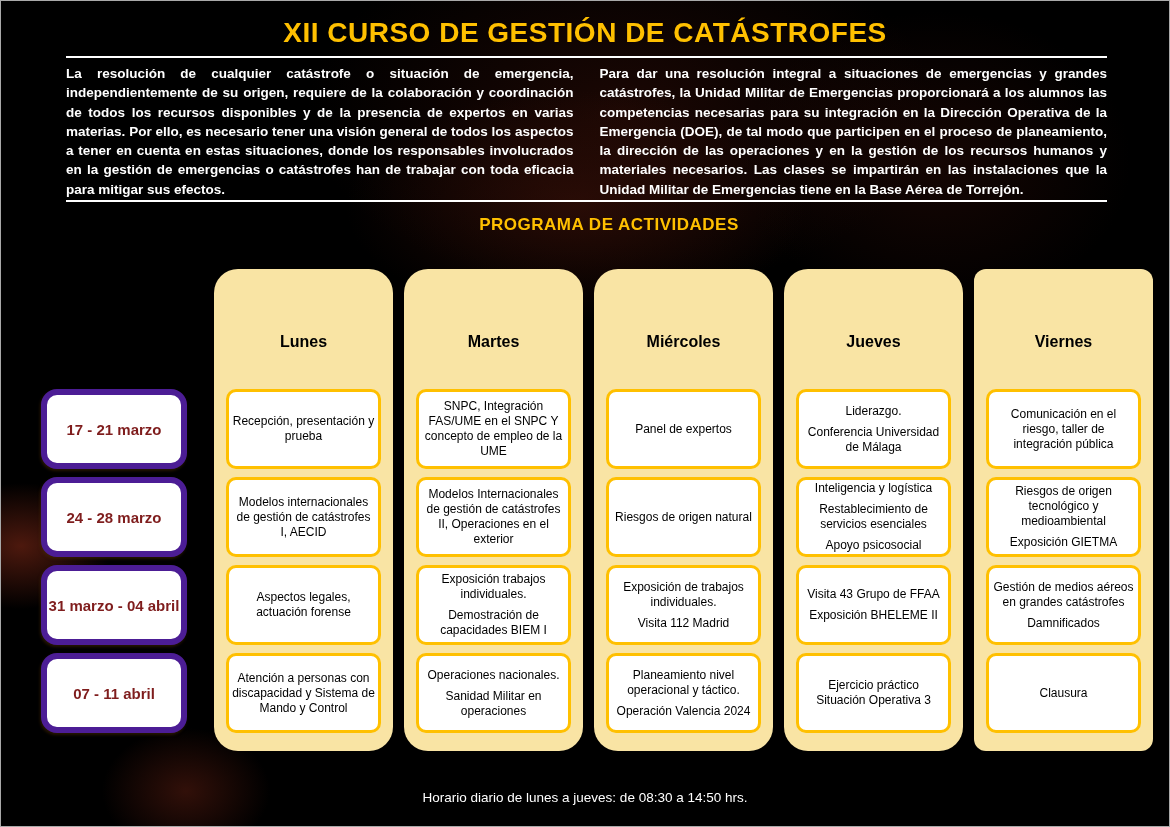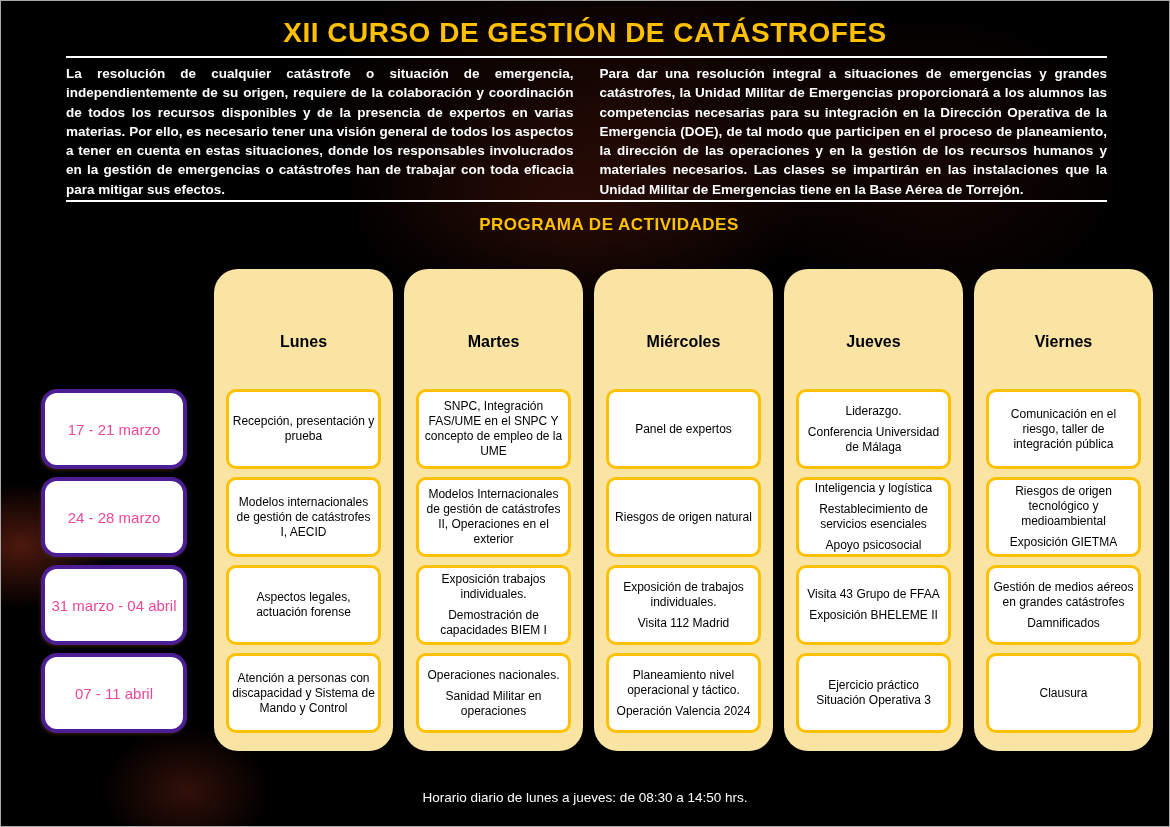--- a/index.html
+++ b/index.html
@@ -54,32 +54,32 @@
   .schedule{
     position:absolute;top:268px;left:40px;
     display:flex;align-items:flex-start;
   }
   .date-rail{
     width:146px;margin-top:120px;margin-right:27px;
     display:flex;flex-direction:column;gap:8px;
   }
   .date-label{
     height:80px;box-sizing:border-box;
-    background:#fff;border:4px solid #4c1d95;border-radius:16px;
+    background:#fff;border:6px solid #4c1d95;border-radius:16px;
     box-shadow:-1px 2px 3px rgba(70,40,0,.55);
     display:flex;align-items:center;justify-content:center;
-    font-size:15px;font-weight:normal;color:#ec4899;text-align:center;
+    font-size:15px;font-weight:bold;color:#7f1d1d;text-align:center;
   }
   .day-col{
     width:179px;height:482px;box-sizing:border-box;
     margin-right:11px;
     background:#F9E4A4;border-radius:24px;
     padding:0 12px;
   }
-  .day-col:last-child{margin-right:14px;}
+  .day-col:last-child{margin-right:14px;border-radius:12px;}
   .day-name{
     height:120px;box-sizing:border-box;padding-top:26px;
     display:flex;align-items:center;justify-content:center;
     font-size:16px;font-weight:bold;color:#000;
   }
   .cards{display:flex;flex-direction:column;gap:8px;}
   .card{
     height:80px;box-sizing:border-box;
     background:#fff;border:3px solid #FFC000;border-radius:10px;
     display:flex;flex-direction:column;align-items:center;justify-content:center;

